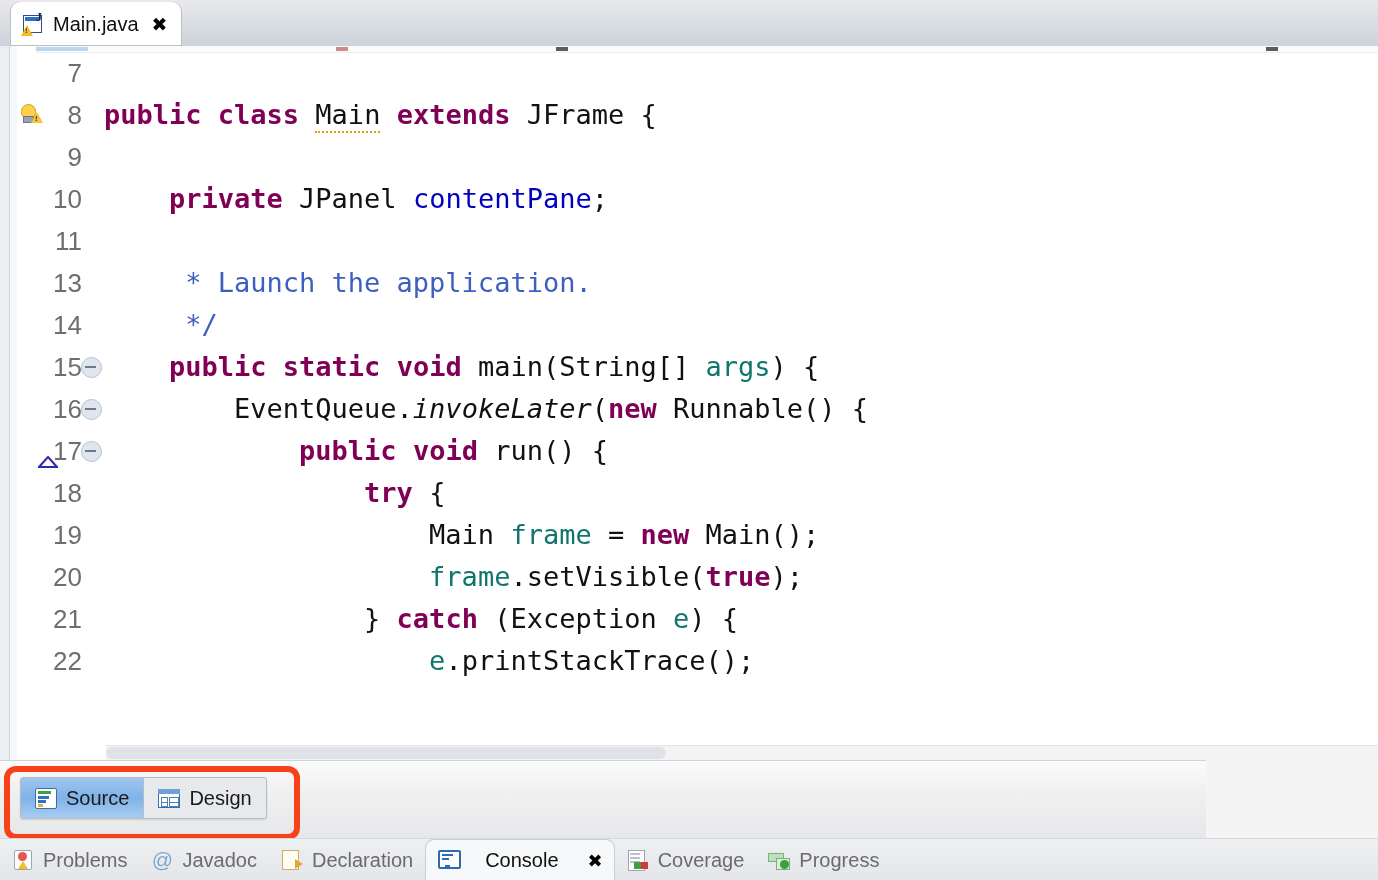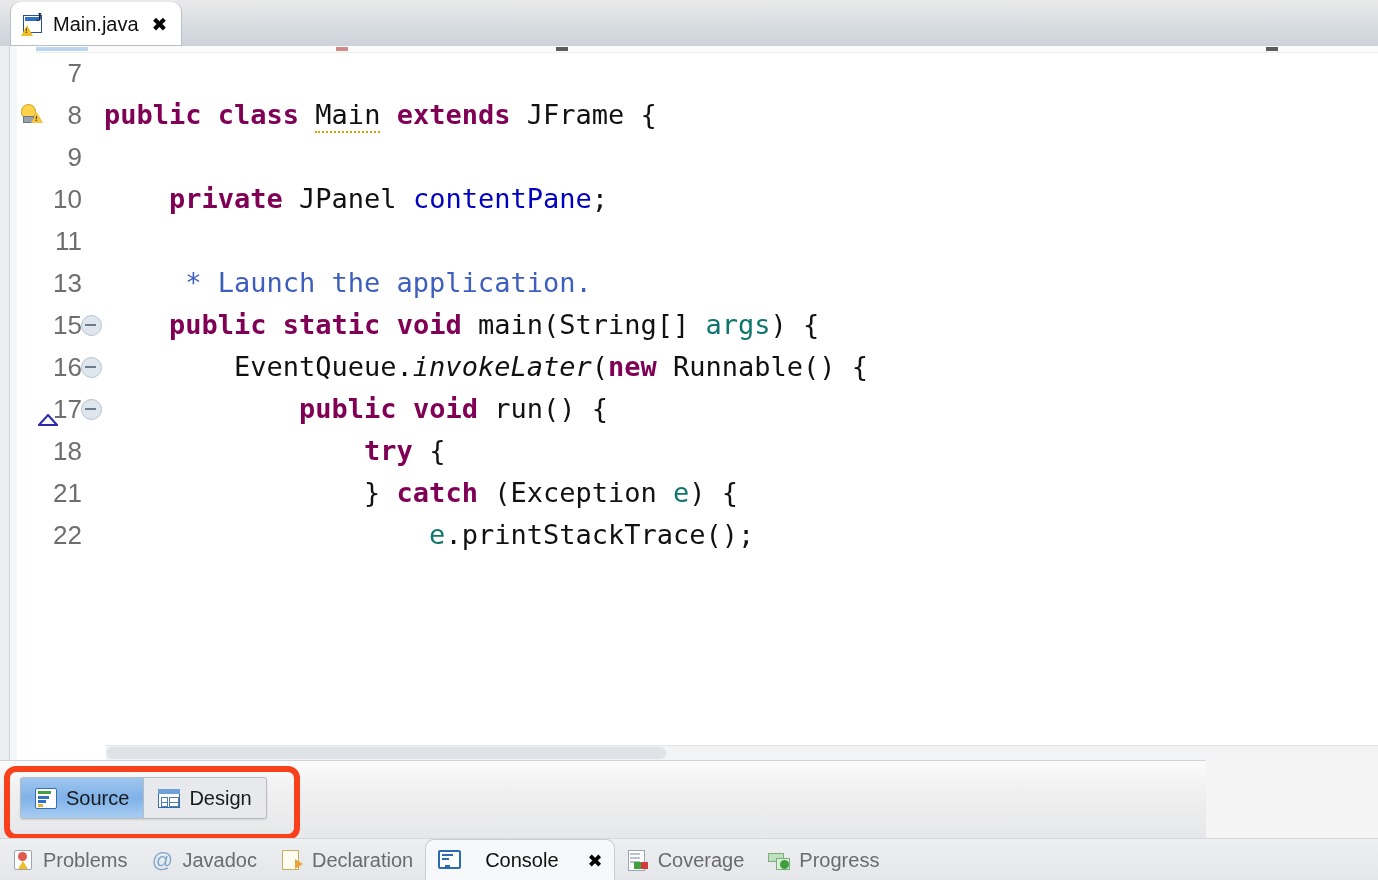--- a/index.html
+++ b/index.html
@@ -335,26 +335,29 @@
       
     </div>
 
     <div class="code-area">
         <div class="row"><div class="gutter"><span class="lineno">7</span></div><div class="code"></div></div>
         <div class="row"><div class="gutter"><span class="ann-bulb"><span class="b"></span><span class="s"></span><span class="w"></span><span class="wi">!</span></span><span class="lineno">8</span></div><div class="code"><span class="kw">public</span><span class="pl"> </span><span class="kw">class</span><span class="pl"> </span><span class="pl warnline">Main</span><span class="pl"> </span><span class="kw">extends</span><span class="pl"> </span><span class="pl">JFrame {</span></div></div>
         <div class="row"><div class="gutter"><span class="lineno">9</span></div><div class="code"></div></div>
         <div class="row"><div class="gutter"><span class="lineno">10</span></div><div class="code"><span class="pl">    </span><span class="kw">private</span><span class="pl"> </span><span class="pl">JPanel </span><span class="fld">contentPane</span><span class="pl">;</span></div></div>
         <div class="row"><div class="gutter"><span class="lineno">11</span></div><div class="code"></div></div>
         <div class="row"><div class="gutter"><span class="lineno">13</span></div><div class="code"><span class="cmt">     * Launch the application.</span></div></div>
+        <div class="row"><div class="gutter"><span class="lineno">14</span></div><div class="code"><span class="cmt">     */</span></div></div>
         <div class="row"><div class="gutter"><span class="lineno">15</span><span class="fold"></span></div><div class="code"><span class="pl">    </span><span class="kw">public</span><span class="pl"> </span><span class="kw">static</span><span class="pl"> </span><span class="kw">void</span><span class="pl"> </span><span class="pl">main(String[] </span><span class="loc">args</span><span class="pl">) {</span></div></div>
         <div class="row"><div class="gutter"><span class="lineno">16</span><span class="fold"></span></div><div class="code"><span class="pl">        EventQueue.</span><span class="pl sm">invokeLater</span><span class="pl">(</span><span class="kw">new</span><span class="pl"> </span><span class="pl">Runnable() {</span></div></div>
         <div class="row"><div class="gutter"><span class="ann-tri-outline"><svg width="20" height="12" viewBox="0 0 20 12">
                 <polygon points="10,1 19,11 1,11" fill="#ffffff" stroke="#2b2bb0" stroke-width="2"></polygon>
               </svg></span><span class="lineno">17</span><span class="fold"></span></div><div class="code"><span class="pl">            </span><span class="kw">public</span><span class="pl"> </span><span class="kw">void</span><span class="pl"> </span><span class="pl">run() {</span></div></div>
         <div class="row"><div class="gutter"><span class="lineno">18</span></div><div class="code"><span class="pl">                </span><span class="kw">try</span><span class="pl"> {</span></div></div>
+        <div class="row"><div class="gutter"><span class="lineno">19</span></div><div class="code"><span class="pl">                    Main </span><span class="loc">frame</span><span class="pl"> = </span><span class="kw">new</span><span class="pl"> Main();</span></div></div>
+        <div class="row"><div class="gutter"><span class="lineno">20</span></div><div class="code"><span class="pl">                    </span><span class="loc">frame</span><span class="pl">.setVisible(</span><span class="kw">true</span><span class="pl">);</span></div></div>
         <div class="row"><div class="gutter"><span class="lineno">21</span></div><div class="code"><span class="pl">                } </span><span class="kw">catch</span><span class="pl"> (Exception </span><span class="loc">e</span><span class="pl">) {</span></div></div>
         <div class="row"><div class="gutter"><span class="lineno">22</span></div><div class="code"><span class="pl">                    </span><span class="loc">e</span><span class="pl">.printStackTrace();</span></div></div>
       </div>
 
     <div class="clip-bot">
       
     </div>
 
     <div class="hscroll-track">
       <div class="hscroll-thumb"></div>

